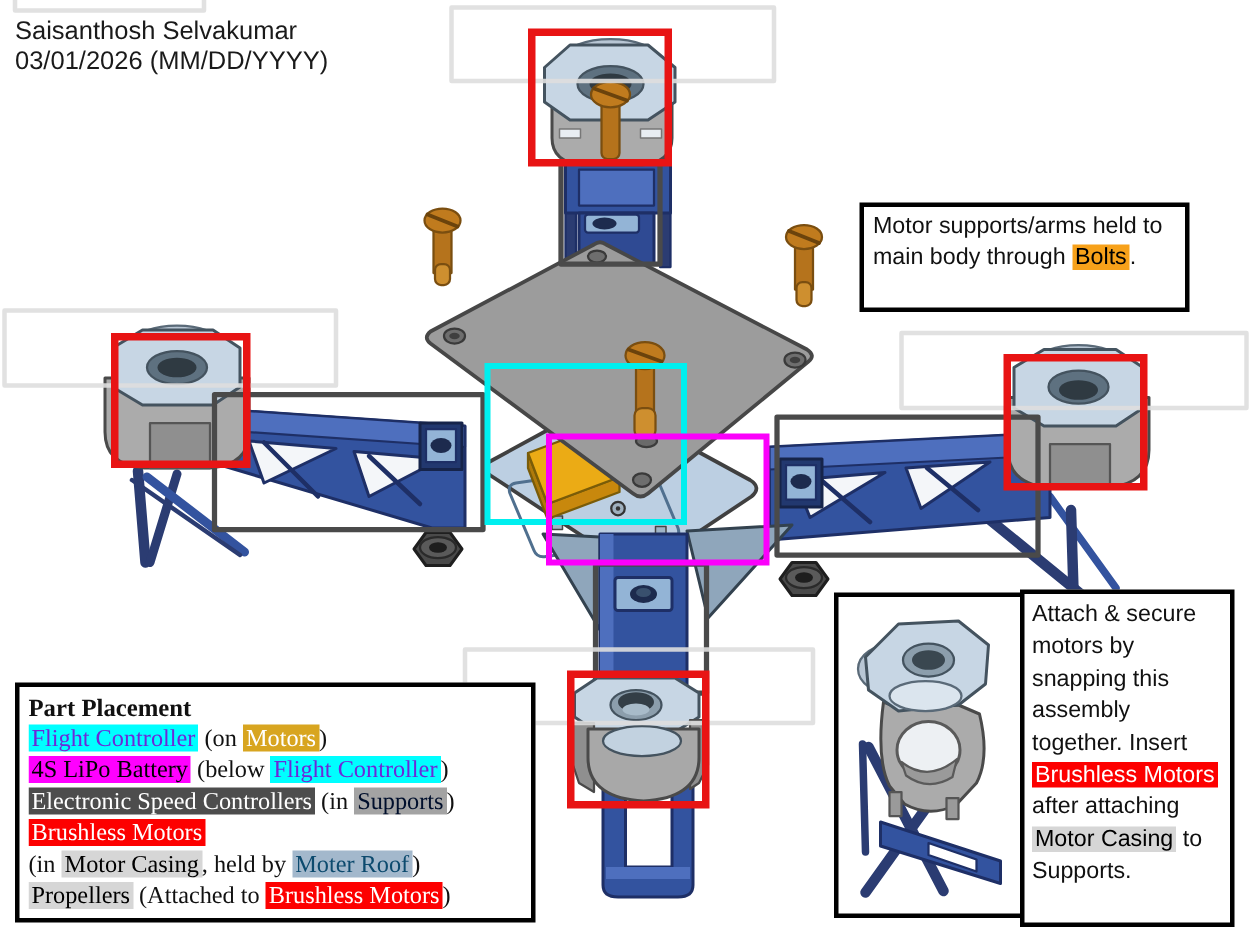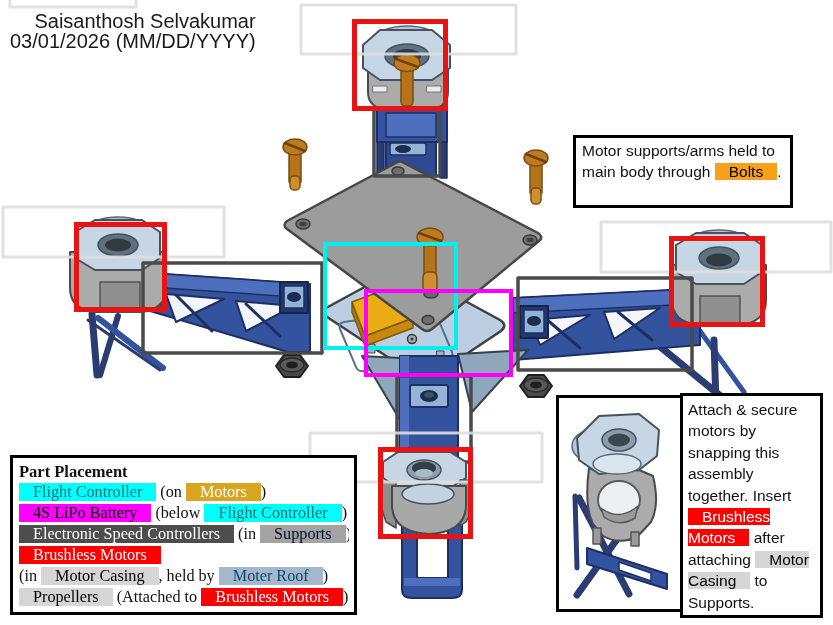--- a/index.html
+++ b/index.html
@@ -3,37 +3,37 @@
 <meta charset="utf-8">
 <style>
   html,body{margin:0;padding:0;background:#fff;}
   .canvas{
     position:relative;width:833px;height:625px;background:#ffffff;
     font-family:"Liberation Sans",sans-serif;overflow:hidden;color:#111;
   }
   .abs{position:absolute;}
   svg{display:block;}
   
-  .author{left:10px;top:11px;font-size:20px;line-height:20px;color:#1a1a1a;z-index:6;text-align:right;}
+  .author{left:10px;top:11px;font-size:17px;line-height:20px;color:#1a1a1a;z-index:6;}
   .note-box{
     border:3px solid #000;background:#fff;font-size:15.5px;line-height:21px;
     padding:2px 6px;box-sizing:border-box;z-index:7;
   }
   .bolts-note{left:573px;top:135px;width:220px;height:73px;}
   .assembly-text{left:680px;top:393px;width:143px;height:225px;line-height:21.4px;padding:3px 5px;}
   .assembly-img{left:556px;top:395px;width:127px;height:217px;border:3.5px solid #000;background:#fff;box-sizing:border-box;z-index:7;}
   .pp-box{
     left:10px;top:455px;width:347px;height:160px;border:3.5px solid #000;background:#fff;
     box-sizing:border-box;z-index:7;font-size:16.2px;line-height:21px;padding:3px 5px 0 6px;font-family:Liberation Serif, serif;
   }
   .pp-box .row{white-space:nowrap;overflow:hidden;}
   .pp-title{font-weight:bold;font-size:16.5px;}
   
-  .hl{padding:0 14px;}
-  .hl-cyan{background:#00ffff;color:#0f766e;}
+  .hl{padding:0 2px;}
+  .hl-cyan{background:#00ffff;color:#6d28d9;}
   .hl-gold{background:#d8a520;color:#fff;}
   .hl-magenta{background:#ff00ff;color:#000;}
   .hl-darkgray{background:#4d4d4d;color:#fff;}
   .hl-blue{background:#a3a3a3;color:#000f2c;}
   .hl-red{background:#fd0000;color:#fff;}
   .hl-lightgray{background:#d6d6d6;color:#000;}
   .hl-slate{background:#a3b8cc;color:#0c4a6e;}
   .hl-orange{background:#f7a11a;color:#000;}
   
   .rect{box-sizing:border-box;background:transparent;z-index:5;}

